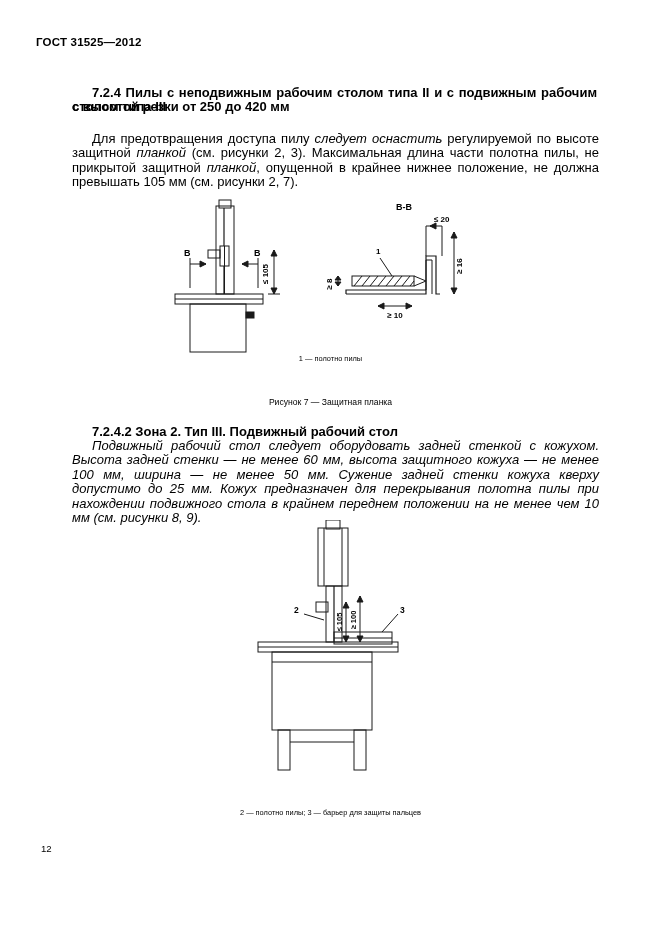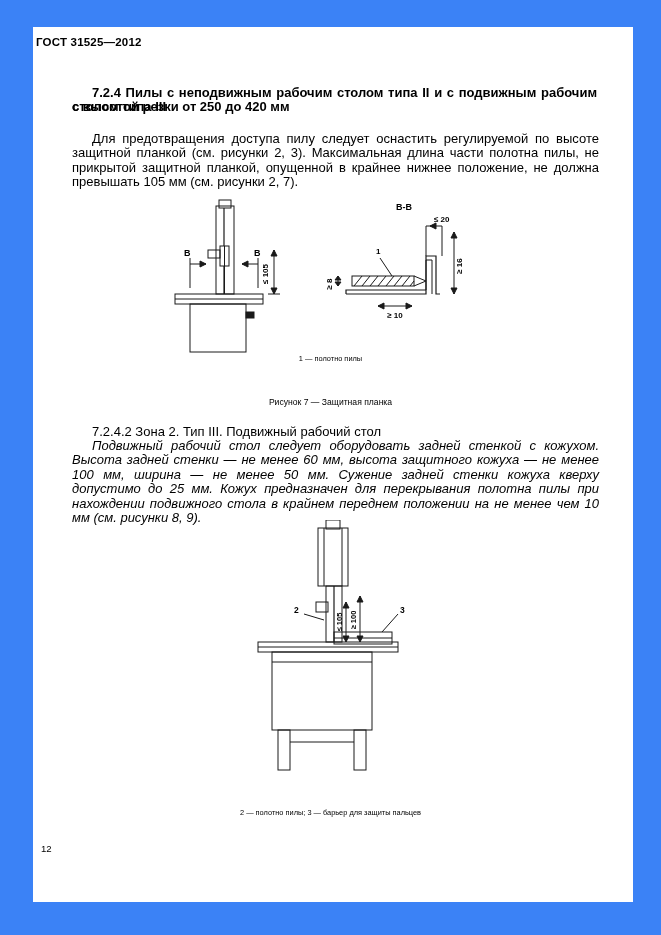--- a/index.html
+++ b/index.html
@@ -7,21 +7,21 @@
     padding: 0;
     background: #a8a8a8;
   }
   body {
     font-family: "Liberation Sans", sans-serif;
   }
   .page {
     position: relative;
     width: 661px;
     height: 935px;
-    background: #3b82f6;
+    background: #ffffff;
     overflow: hidden;
     box-sizing: border-box;
   }
   .sheet {
     position: absolute;
     left: 33px;
     top: 27px;
     width: 600px;
     height: 875px;
     background: #ffffff;
@@ -43,20 +43,21 @@
     text-align: justify;
   }
   .para.bold {
     font-weight: bold;
   }
   .ind {
     display: inline-block;
     width: 20px;
   }
   .ital {
+    font-style: italic;
   }
   .center {
     position: absolute;
     font-size: 8.6px;
     color: #000;
     text-align: center;
     width: 100%;
     left: 0;
   }
   .cap-small {
@@ -181,21 +182,21 @@
         <text x="255" y="128" text-anchor="middle" font-weight="bold">≥ 10</text>
         <text x="192" y="94" transform="rotate(-90 192 94)" text-anchor="middle" font-weight="bold">≥ 8</text>
         <text x="236" y="64" font-weight="bold">1</text>
       </g>
     </svg>
   </div>
 
   <div class="cap-small" style="top:354px;">1 — полотно пилы</div>
   <div class="center" style="top:397px;">Рисунок 7 — Защитная планка</div>
 
-  <div class="para" style="left:72px; top:425px; width:525px;">
+  <div class="para" style="left:72px; top:425px; width:525px;font-weight:bold;">
     <span class="ind"></span><span>7.2.4.2 Зона 2. Тип III. Подвижный рабочий стол</span>
   </div>
   <div class="para" style="left:72px; top:439px; width:527px;font-style:italic;">
     <span class="ind"></span><span>Подвижный рабочий стол следует оборудовать задней стенкой с кожухом. Высота задней стенки — не менее 60 мм, высота защитного кожуха — не менее 100 мм, ширина — не менее 50 мм. Сужение задней стенки кожуха кверху допустимо до 25 мм. Кожух предназначен для перекрывания полотна пилы при нахождении подвижного стола в крайнем переднем положении на не менее чем 10 мм (см. рисунки 8, 9).</span>
   </div>
 
   <div class="figwrap" style="left:230px; top:520px;">
     <svg width="230" height="265" viewBox="0 0 230 265">
       <g stroke="#1a1a1a" fill="none" stroke-width="1">
 

